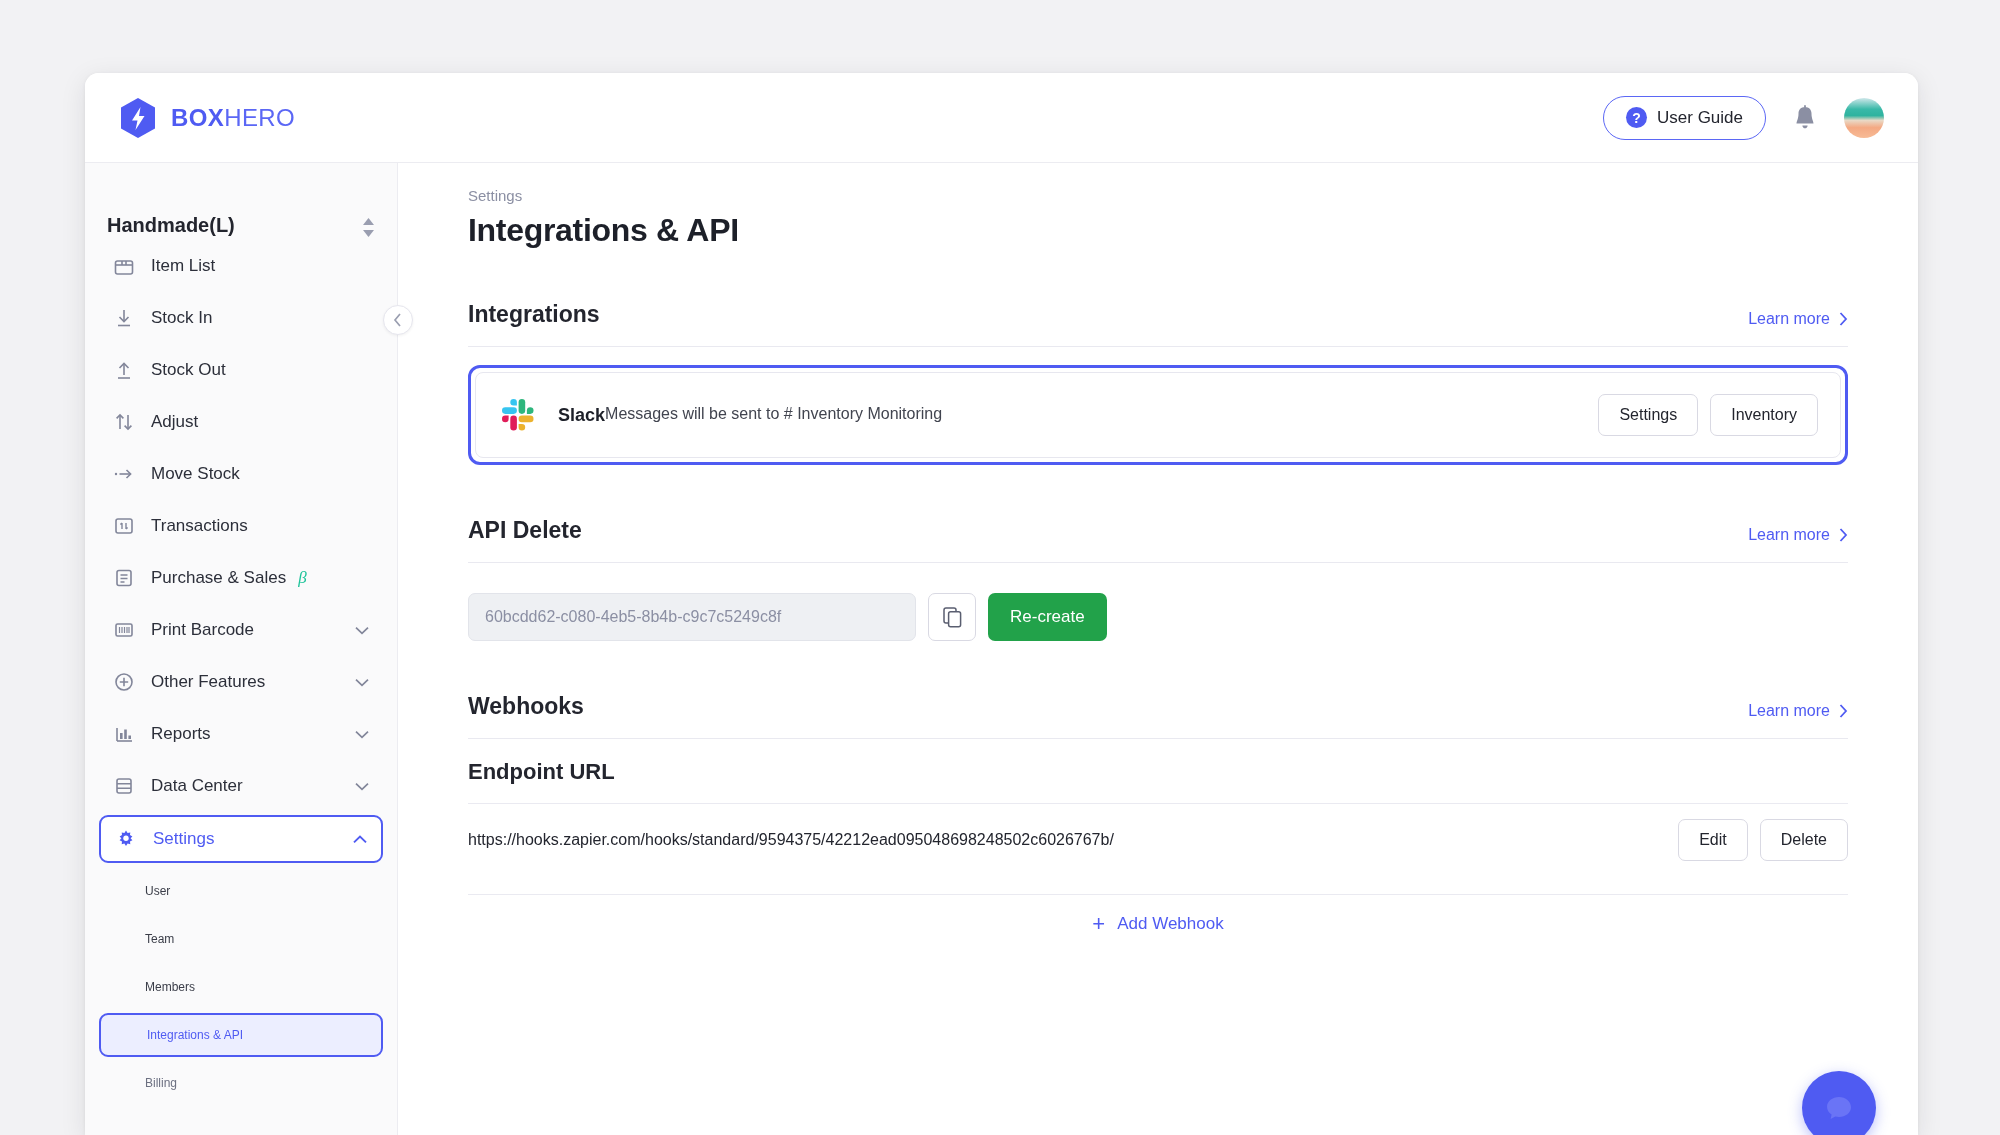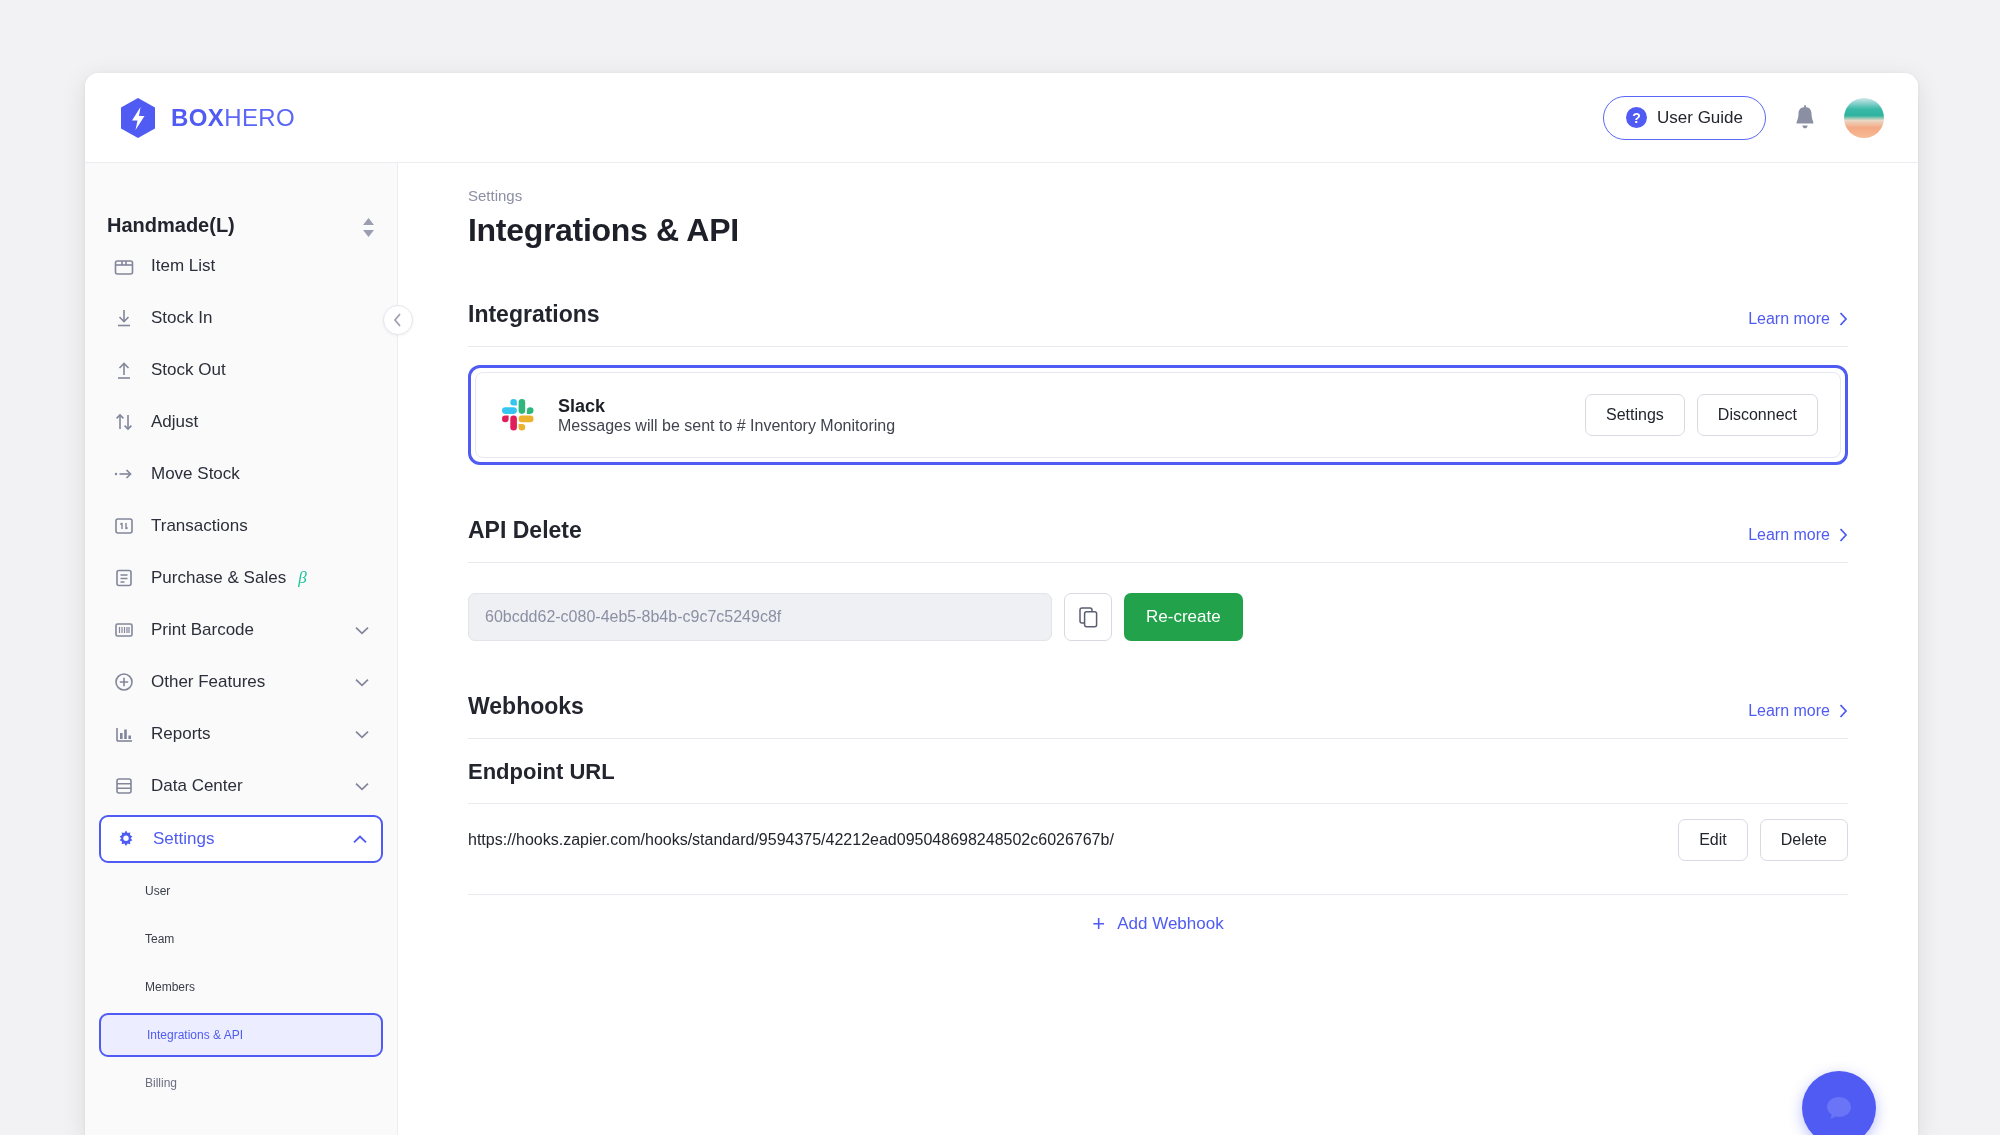--- a/index.html
+++ b/index.html
@@ -154,35 +154,35 @@
     padding: 4px;
   }
   #slack-card {
     display: flex; align-items: center;
     height: 86px;
     border: 1px solid #e7e7ef; border-radius: 8px;
     background: #fff;
     padding: 0 22px 0 24px;
   }
   #slack-logo { width: 38px; height: 38px; margin-right: 20px; flex: 0 0 38px; }
-  .slack-texts { display: flex; flex-direction: column; }
+  .slack-texts { display: flex; flex-direction: row; }
   #slack-name { font-size: 18px; font-weight: 600; color: #1d2029; }
   #slack-desc { font-size: 16px; color: #41444f; }
   .card-actions { margin-left: auto; display: flex; gap: 12px; }
   .btn-outline {
     height: 42px; padding: 0 20px;
     border: 1px solid #d9d9e3; border-radius: 7px;
     background: #fff; cursor: pointer;
     font-size: 16px; color: #23252e; font-family: inherit;
   }
 
   
   #token-row { display: flex; align-items: center; gap: 12px; margin-top: 30px; }
   #api-token-input {
-    width: 584px; height: 48px;
+    width: 448px; height: 48px;
     background: #eef0f3; border: 1px solid #e2e4ea; border-radius: 7px;
     padding: 0 16px; font-size: 16px; color: #8b8fa3;
     font-family: inherit;
   }
   #copy-token-btn {
     width: 48px; height: 48px;
     border: 1px solid #d9d9e3; border-radius: 7px;
     background: #fff; cursor: pointer;
     display: flex; align-items: center; justify-content: center;
   }
@@ -441,21 +441,21 @@
           <path d="M25.2 14.6a3.3 3.3 0 0 1-6.6 0V6.3a3.3 3.3 0 0 1 6.6 0z" fill="#2eb67d"></path>
           <path d="M21.9 27.9a3.3 3.3 0 1 1-3.3 3.3v-3.3z" fill="#ecb22e"></path>
           <path d="M21.9 26.2a3.3 3.3 0 0 1 0-6.6h8.3a3.3 3.3 0 0 1 0 6.6z" fill="#ecb22e"></path>
         </svg>
         <div class="slack-texts">
           <span id="slack-name">Slack</span>
           <span id="slack-desc">Messages will be sent to # Inventory Monitoring</span>
         </div>
         <div class="card-actions">
           <button class="btn-outline">Settings</button>
-          <button class="btn-outline">Disconnect</button>
+          <button class="btn-outline">Inventory</button>
         </div>
       </div>
     </div>
 
     <div class="section-head">
       <span class="section-title">API Delete</span>
       <span class="learn-more">
         <span>Learn more</span>
         <svg width="9" height="14" viewBox="0 0 9 14">
             <path d="M1.5 1 L7 7 L1.5 13" stroke="#4f5bf2" stroke-width="1.8" fill="none"></path>

